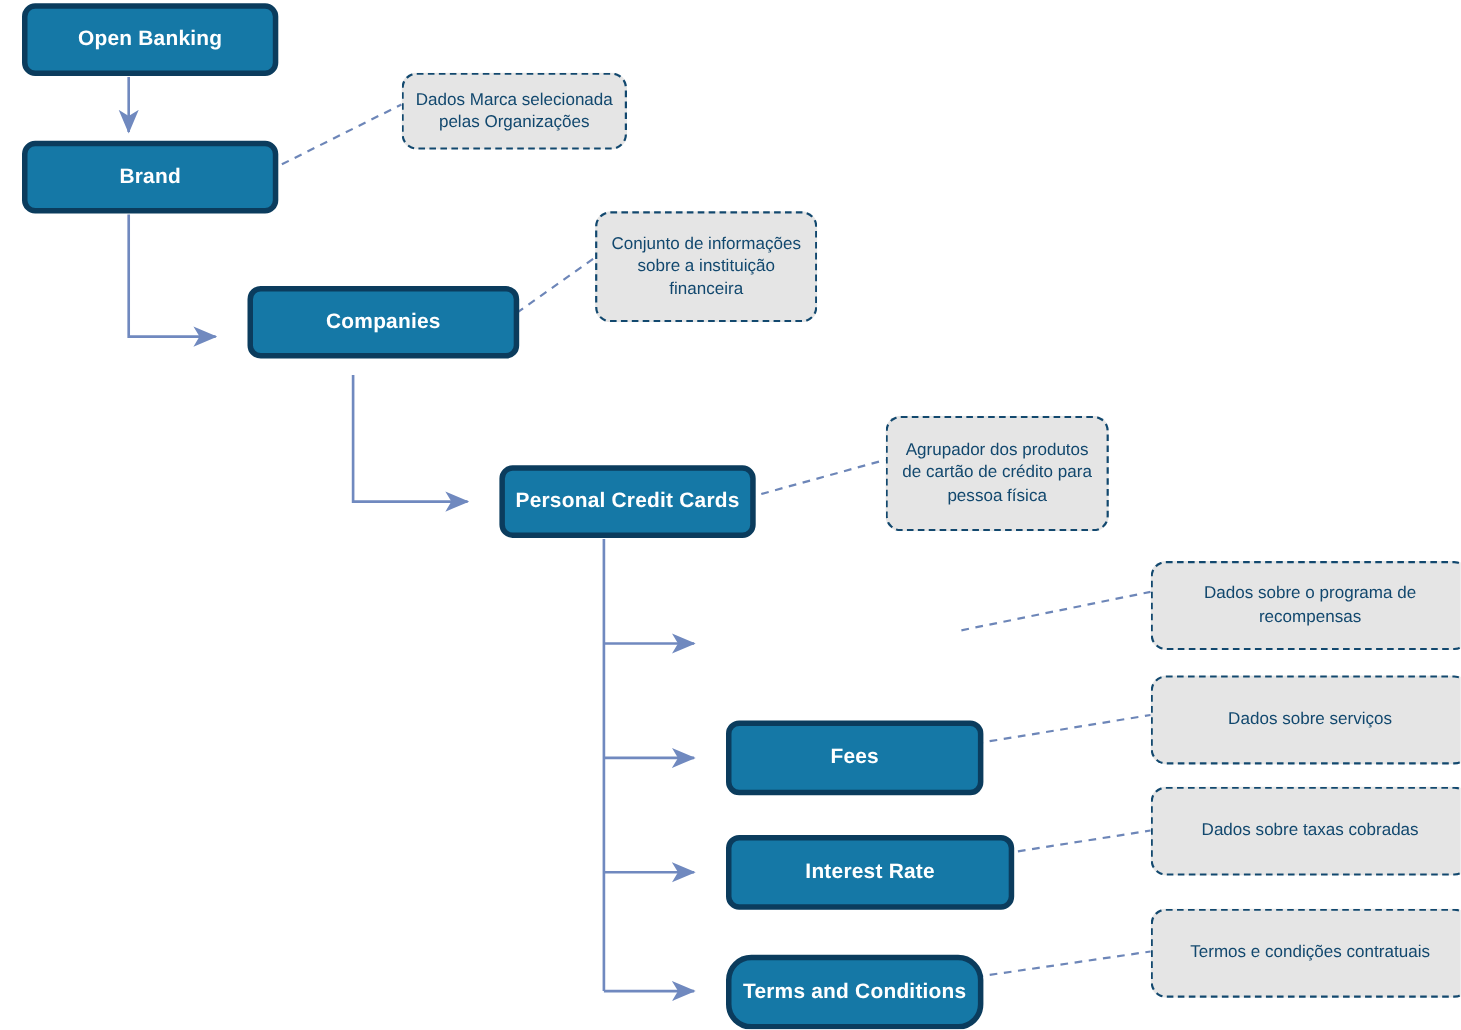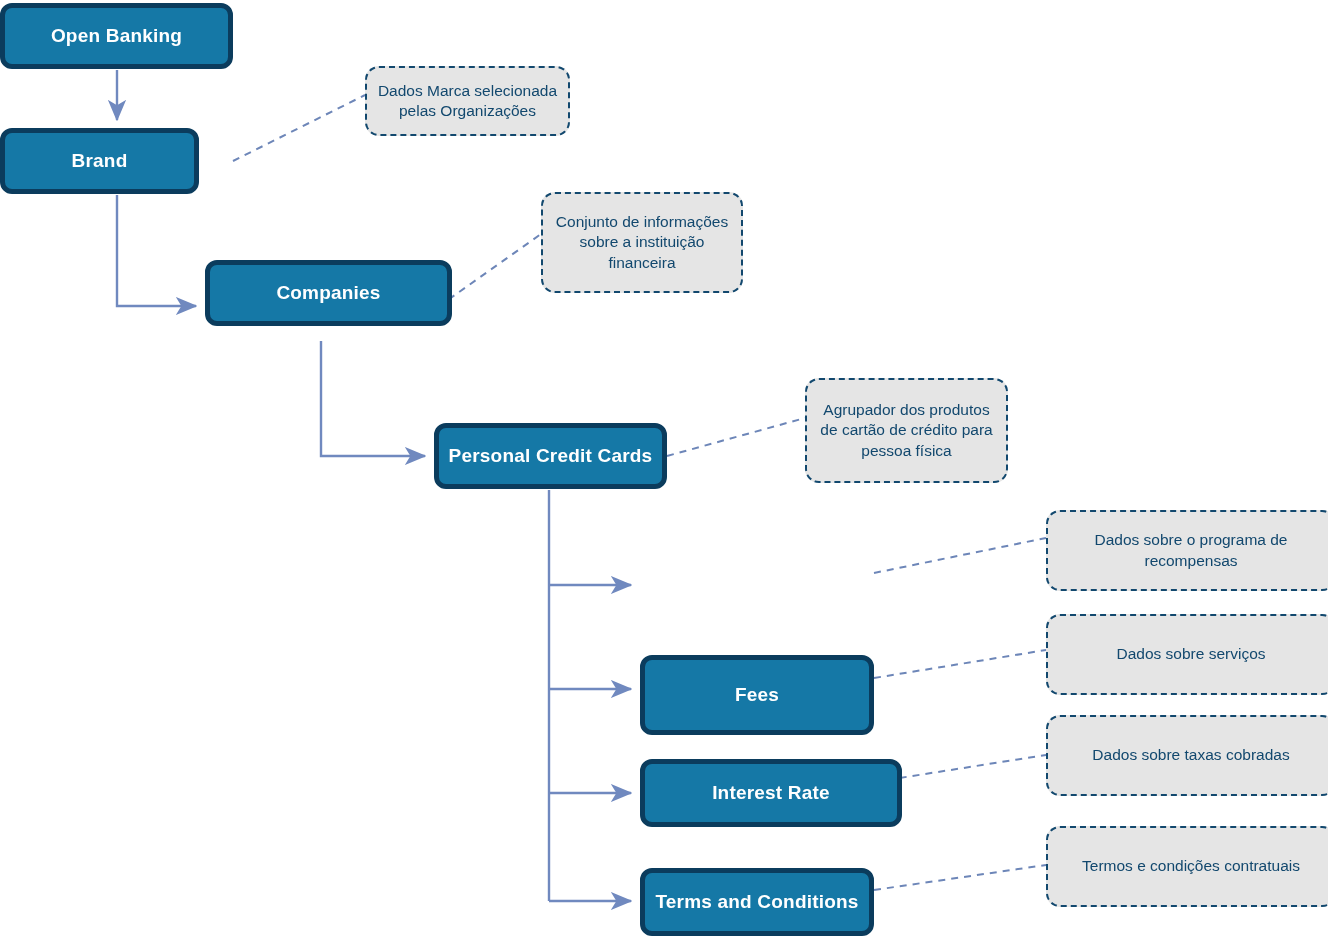--- a/index.html
+++ b/index.html
@@ -34,20 +34,21 @@
     display: flex;
     align-items: center;
     justify-content: center;
     color: #ffffff;
     font-size: 19px;
     font-weight: 600;
     letter-spacing: 0.2px;
     text-align: center;
     padding: 0 8px;
     z-index: 3;
+    margin-left: 20px;
   }
   .note-box {
     position: absolute;
     box-sizing: border-box;
     background: #e5e5e5;
     border: 2px dashed #12486e;
     border-radius: 14px;
     display: flex;
     align-items: center;
     justify-content: center;
@@ -99,42 +100,42 @@
       <path d="M874,678 L1046,650"></path>
       <path d="M874,782 L1046,755"></path>
       <path d="M874,890 L1046,865"></path>
     </g>
   </svg>
 
   <div class="node-box" style="left:0px; top:3px; width:233px; height:66px;">
     <span>Open Banking</span>
   </div>
 
-  <div class="node-box" style="left:0px; top:128px; width:199px; height:66px;">
+  <div class="node-box" style="left:0px; top:128px; width:233px; height:66px;">
     <span>Brand</span>
   </div>
 
   <div class="node-box" style="left:205px; top:260px; width:247px; height:66px;">
     <span>Companies</span>
   </div>
 
   <div class="node-box" style="left:434px; top:423px; width:233px; height:66px;">
     <span>Personal Credit Cards</span>
   </div>
 
 
-  <div class="node-box" style="left:640px; top:655px; width:234px; height:80px;justify-content:center;">
+  <div class="node-box" style="left:640px; top:655px; width:234px; height:68px;justify-content:center;">
     <span>Fees</span>
   </div>
 
   <div class="node-box" style="left:640px; top:759px; width:262px; height:68px;">
     <span>Interest Rate</span>
   </div>
 
-  <div class="node-box" style="left:640px; top:868px; width:234px; height:68px;">
+  <div class="node-box" style="left:640px; top:868px; width:234px; height:68px;border-radius:23px;">
     <span>Terms and Conditions</span>
   </div>
 
   <div class="note-box" style="left:365px; top:66px; width:205px; height:70px;">
     <span>Dados Marca selecionada pelas Organizações</span>
   </div>
 
   <div class="note-box" style="left:541px; top:192px; width:202px; height:101px;">
     <span>Conjunto de informações sobre a instituição financeira</span>
   </div>

